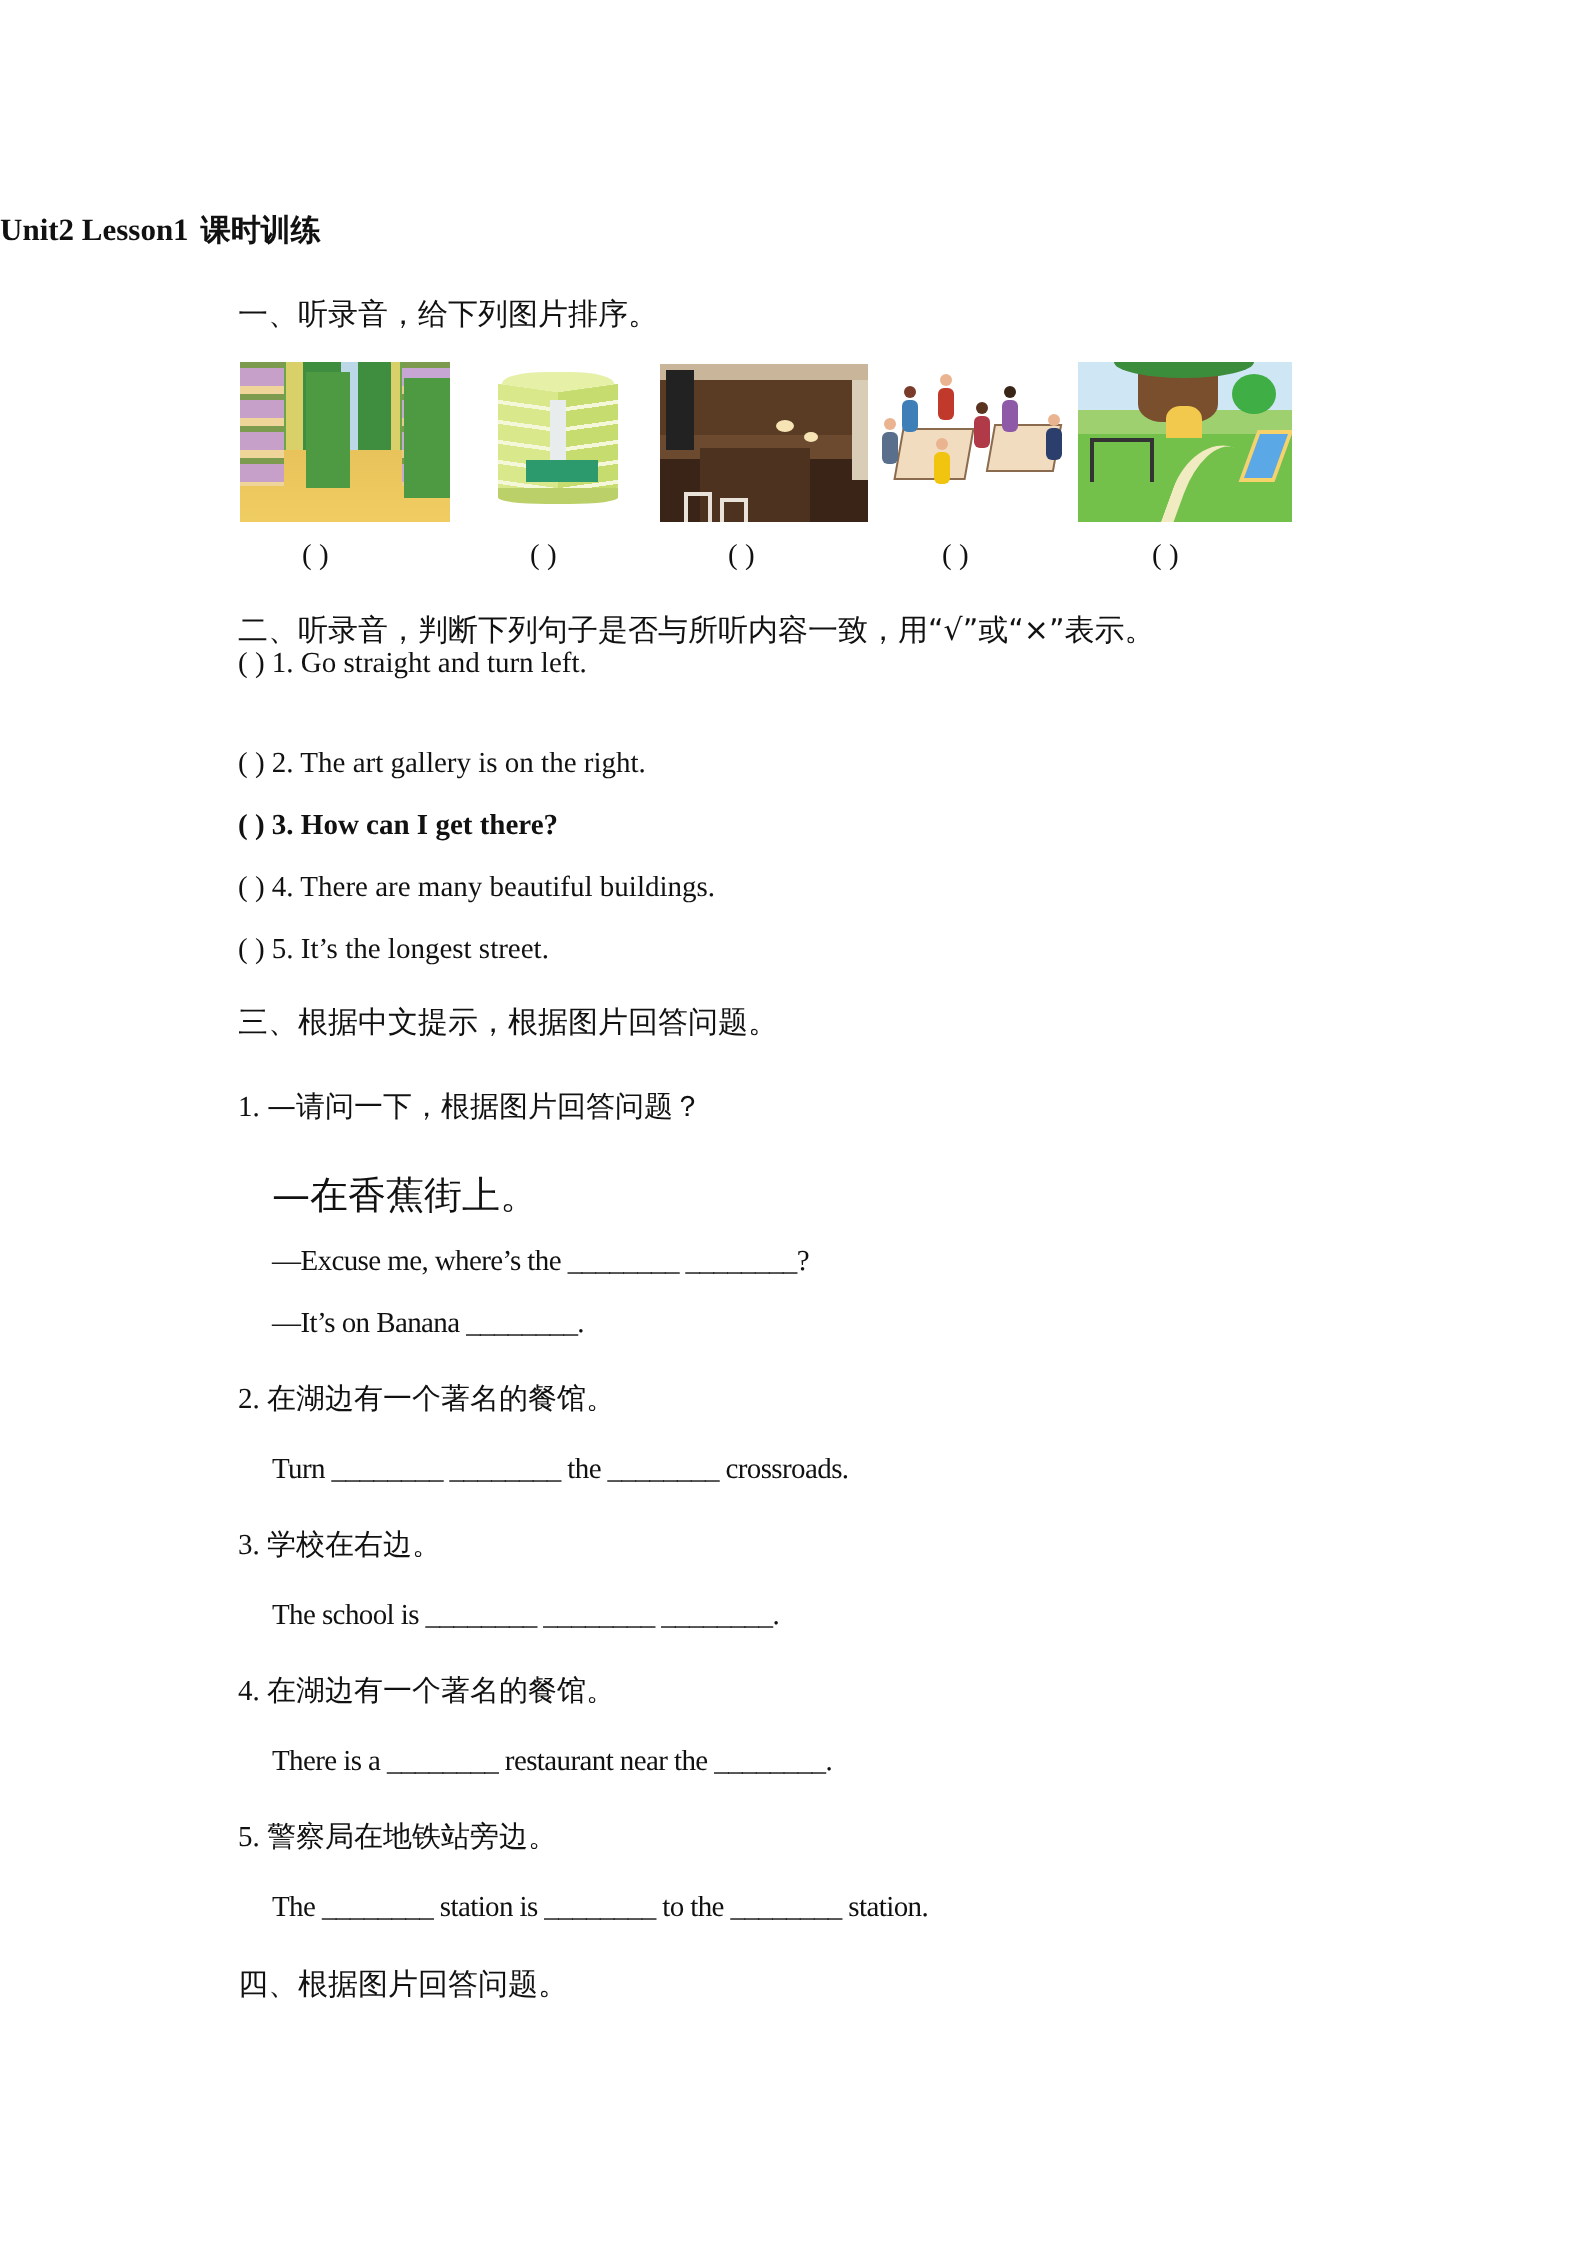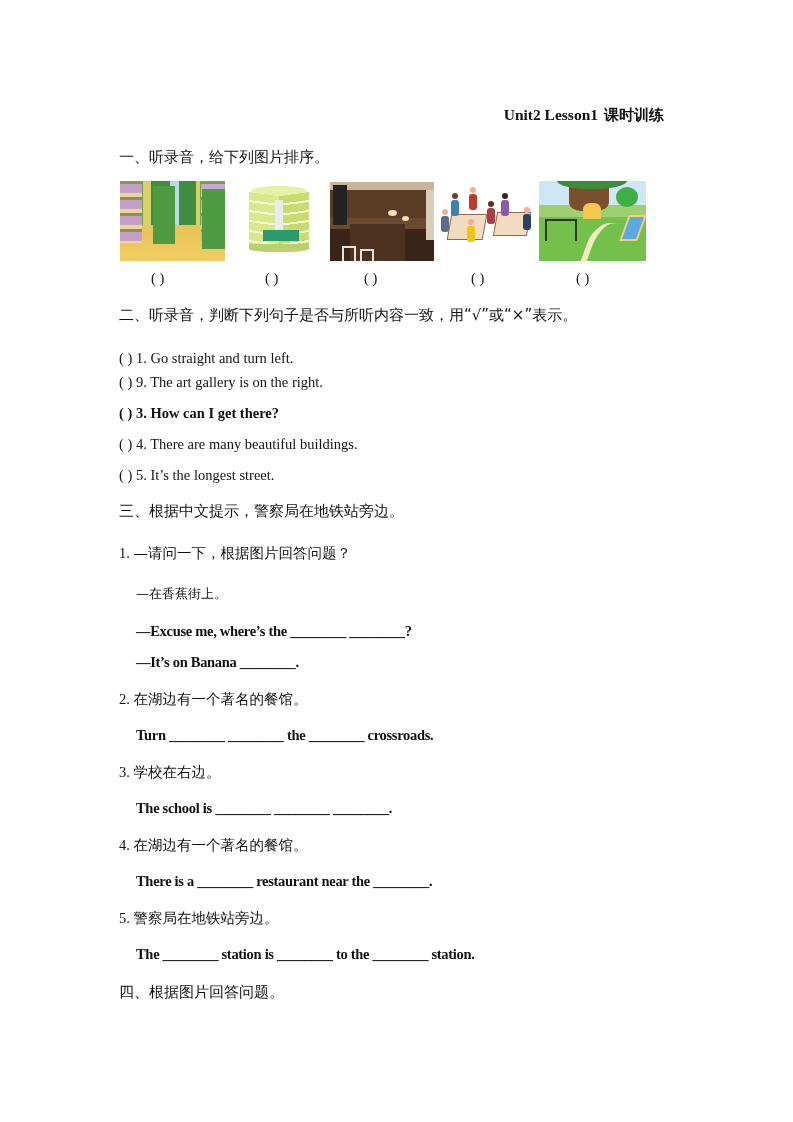--- a/index.html
+++ b/index.html
@@ -10,31 +10,31 @@
       width: 793px; height: 1122px;
       position: relative;
       overflow: hidden;
       color: #111;
       font-family: "Liberation Serif", "DejaVu Serif", serif;
     }
     .abs { position: absolute; white-space: nowrap; }
 
     .title {
       left: 0; width: 649px; top: 106px;
-      text-align: right;
-      font-size: 15.5px; font-weight: bold; margin-left: 15px;
+      text-align: left;
+      font-size: 15.5px; font-weight: bold;
     }
     .title .cn { font-family: "DejaVu Sans", sans-serif; font-weight: bold; margin-left: 6px; font-size: 15px; }
 
     .section { left: 119px; font-size: 15px; font-family: "DejaVu Sans", sans-serif; }
     .line { left: 119px; font-size: 14.5px; }
     .indent { left: 136px; font-size: 14.5px; }
     .qcn { left: 119px; font-size: 14.5px; }
     .qcn .cn { font-family: "DejaVu Sans", sans-serif; font-size: 14.5px; }
-    .cnline { font-family: "DejaVu Sans", sans-serif; font-size: 13px; }
+    .cnline { font-family: "DejaVu Sans", sans-serif; font-size: 19px; }
 
     
     .pic { position: absolute; overflow: hidden; }
     .pic-library {
       left: 120px; top: 181px; width: 105px; height: 80px;
       background:
         linear-gradient(180deg, transparent 55%, #e8c25a 55%, #f0cd62 100%),
         linear-gradient(90deg, #6aa64a 0 22%, #d9d06a 22% 30%, #3f8d3e 30% 48%, #bcd7e8 48% 56%, #3f8d3e 56% 72%, #d9d06a 72% 76%, #6aa64a 76% 100%);
     }
     .pic-library .shelf-a { position:absolute; left:0; top:0; width:22px; height:62px; background: repeating-linear-gradient(180deg, #7c9b4e 0 3px, #c6a0c8 3px 12px, #f0d59a 12px 16px); }
@@ -79,21 +79,21 @@
         linear-gradient(180deg, #cfe6f5 0 30%, #9fd070 30% 45%, #73c04a 45% 100%);
     }
     .pic-park .tree { position:absolute; left:30px; top:0; width:40px; height:30px; background:#7a4f2d; border-radius: 0 0 30% 30%; }
     .pic-park .crown { position:absolute; left:18px; top:-8px; width:70px; height:16px; background:#3b8d3c; border-radius:50%; }
     .pic-park .house { position:absolute; left:44px; top:22px; width:18px; height:16px; background:#f2c94c; border-radius:40% 40% 0 0; }
     .pic-park .tree2 { position:absolute; right:8px; top:6px; width:22px; height:20px; background:#3fae45; border-radius:50%; }
     .pic-park .slide { position:absolute; right:4px; top:34px; width:14px; height:22px; background:#5aa9e6; border:2px solid #f5d36a; transform: skewX(-20deg); }
     .pic-park .path { position:absolute; left:48px; top:40px; width:30px; height:50px; border-left:6px solid #f1ebc2; border-radius: 60% 0 0 0; transform: rotate(20deg); }
     .pic-park .swing { position:absolute; left:6px; top:38px; width:28px; height:20px; border:2px solid #333; border-bottom:none; }
 
-    .blank { letter-spacing: -0.3px; font-weight: bold; }
+    .blank { letter-spacing: -0.3px; }
   </style>
 </head>
 <body>
 
 <div class="abs title">
   <span>Unit2 Lesson1</span><span class="cn">课时训练</span>
 </div>
 
 <div class="abs section" style="top:148px;font-family:Liberation Serif, serif;">一、听录音，给下列图片排序。</div>
 
@@ -153,37 +153,37 @@
 </div>
 
 <div class="abs line" style="top:270px;left:151px;">(   )</div>
 <div class="abs line" style="top:270px;left:265px;">(   )</div>
 <div class="abs line" style="top:270px;left:364px;">(   )</div>
 <div class="abs line" style="top:270px;left:471px;">(   )</div>
 <div class="abs line" style="top:270px;left:576px;">(   )</div>
 
 <div class="abs section" style="top:306px;">二、听录音，判断下列句子是否与所听内容一致，用“√”或“×”表示。</div>
 
-<div class="abs line" style="top:350px;">
+<div class="abs line" style="top:324px;">
   <span>(    )</span> <span>1. Go straight and turn left.</span>
 </div>
 <div class="abs line" style="top:374px;">
-  <span>(    )</span> <span>9. The art gallery is on the right.</span>
+  <span>(    )</span> <span>2. The art gallery is on the right.</span>
 </div>
 <div class="abs line" style="top:405px;font-weight:bold;">
   <span>(    )</span> <span>3. How can I get there?</span>
 </div>
 <div class="abs line" style="top:436px;">
   <span>(    )</span> <span>4. There are many beautiful buildings.</span>
 </div>
 <div class="abs line" style="top:467px;">
   <span>(    )</span> <span>5. It’s the longest street.</span>
 </div>
 
-<div class="abs section" style="top:502px;">三、根据中文提示，警察局在地铁站旁边。</div>
+<div class="abs section" style="top:502px;">三、根据中文提示，根据图片回答问题。</div>
 
 <div class="abs qcn" style="top:544px;">
   <span>1. </span><span class="cn">—请问一下，根据图片回答问题？</span>
 </div>
 <div class="abs indent cnline" style="top:585px;">—在香蕉街上。</div>
 <div class="abs indent blank" style="top:623px;">—Excuse me, where’s the ________ ________?</div>
 <div class="abs indent blank" style="top:654px;">—It’s on Banana ________.</div>
 
 <div class="abs qcn" style="top:690px;">
   <span>2.  </span><span class="cn">在湖边有一个著名的餐馆。</span>

